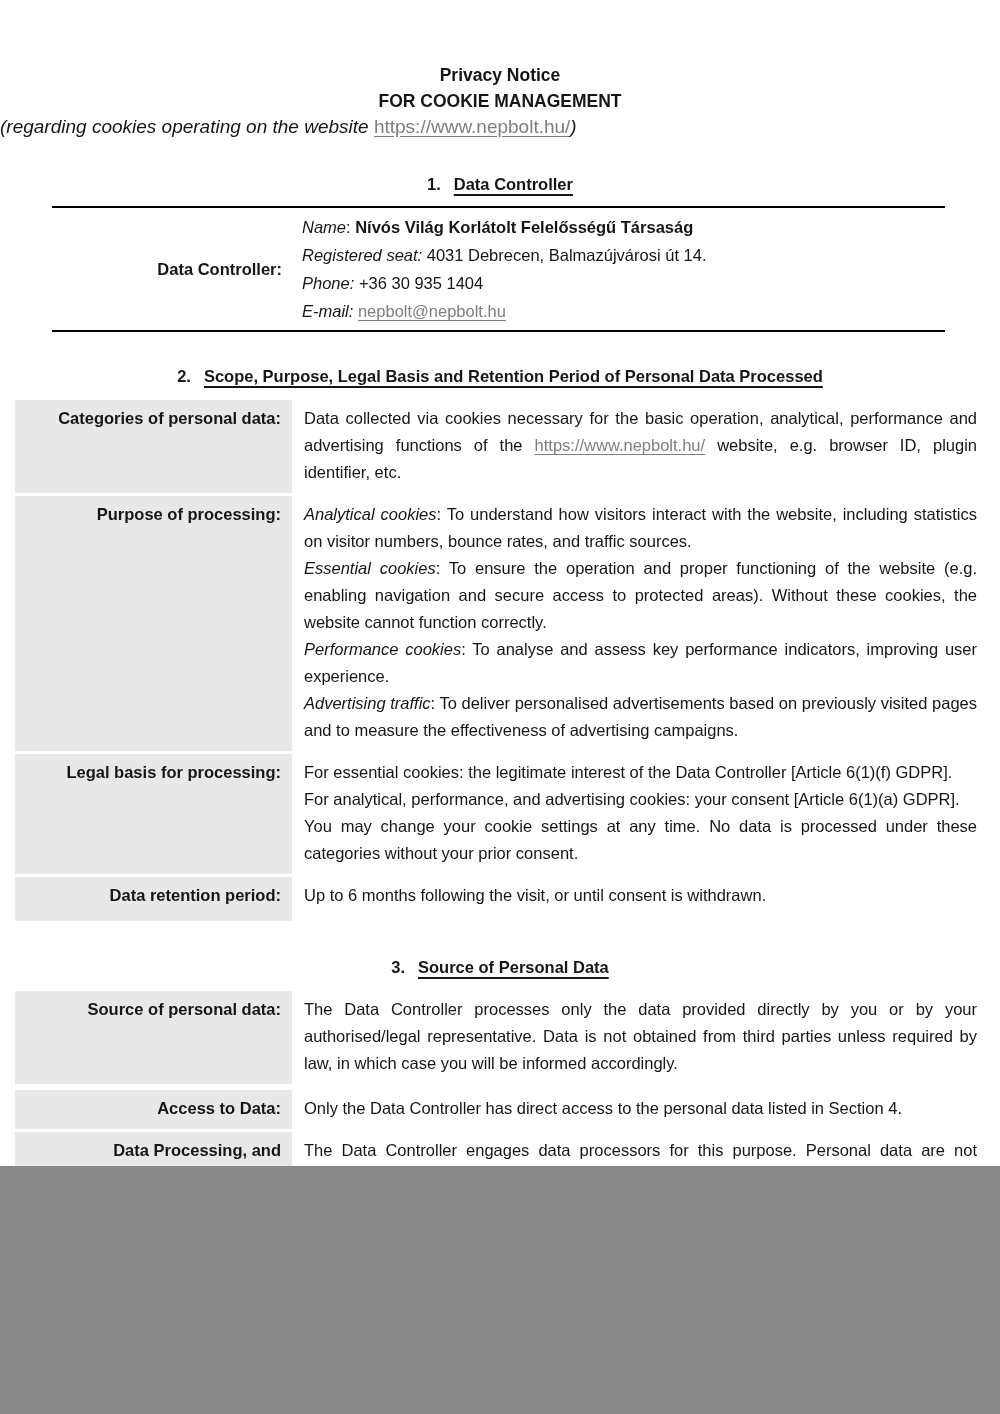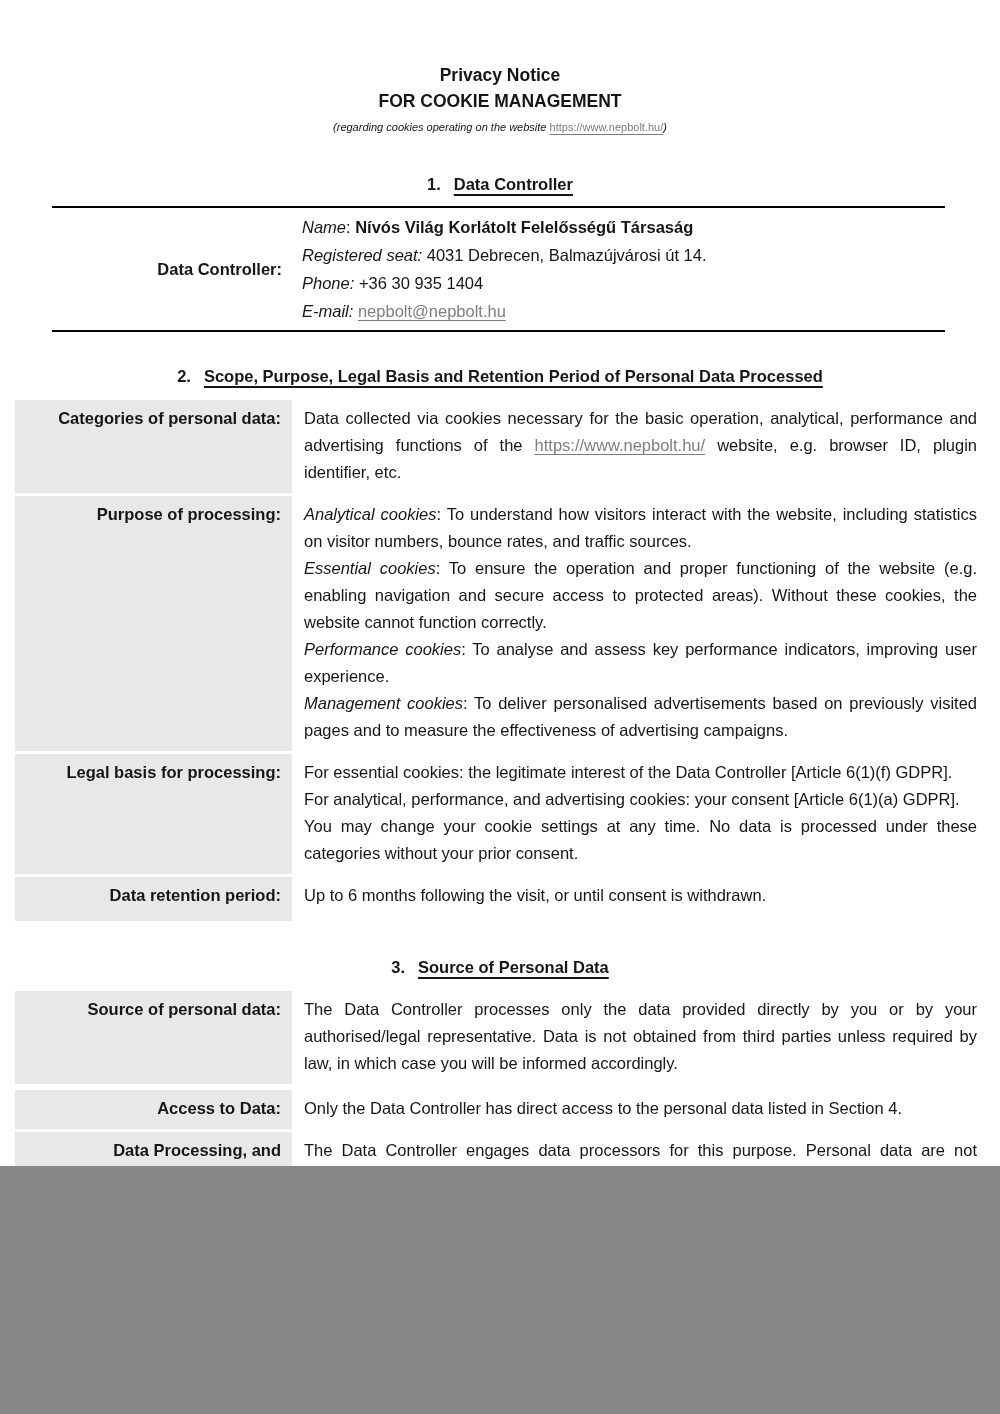--- a/index.html
+++ b/index.html
@@ -9,21 +9,21 @@
     --text:#161616;
   }
   html,body{margin:0;padding:0;background:#888;}
   .page{
     width:1000px;height:1166px;position:relative;background:#ffffff;
     margin:0 auto;box-sizing:border-box;padding-top:62px;overflow:hidden;
     font-family:"Liberation Sans",sans-serif;color:var(--text);
     font-size:16.5px;
   }
   .doc-title{text-align:center;font-weight:bold;font-size:17.5px;line-height:26px;}
-  .doc-subtitle{text-align:center;font-size:11px;line-height:26px;}
+  .doc-subtitle{font-size:19px;line-height:26px;}
   .run-i{font-style:italic;}
   .run-b{font-weight:bold;}
   a.run-link,.run-link{color:var(--link);text-decoration:underline;text-underline-offset:3px;cursor:pointer;}
   .heading{text-align:center;font-weight:bold;font-size:16.5px;line-height:28px;}
   .hnum{margin-right:13px;}
   .htext{text-decoration:underline;text-underline-offset:4px;text-decoration-thickness:1.5px;margin-top:20px;}
   .h1{margin-top:30px;}
   .h2{margin-top:30px;}
   .h3{margin-top:32px;}
   .h4{margin-top:22px;}
@@ -87,21 +87,21 @@
       <div class="info-content">
           <div class="para"><span>Data collected via cookies necessary for the basic operation, analytical, performance and advertising functions of the </span><a href="#" class="run-link">https://www.nepbolt.hu/</a><span> website, e.g. browser ID, plugin identifier, etc.</span></div>
         </div>
     </div>
     <div class="info-row">
       <div class="info-label">Purpose of processing:</div>
       <div class="info-content">
           <div class="para"><span class="run-i">Analytical cookies</span><span>: To understand how visitors interact with the website, including statistics on visitor numbers, bounce rates, and traffic sources.</span></div>
           <div class="para"><span class="run-i">Essential cookies</span><span>: To ensure the operation and proper functioning of the website (e.g. enabling navigation and secure access to protected areas). Without these cookies, the website cannot function correctly.</span></div>
           <div class="para"><span class="run-i">Performance cookies</span><span>: To analyse and assess key performance indicators, improving user experience.</span></div>
-          <div class="para"><span class="run-i">Management cookies</span><span>: To deliver personalised advertisements based on previously visited pages and to measure the effectiveness of advertising campaigns.</span></div>
+          <div class="para"><span class="run-i">Advertising traffic</span><span>: To deliver personalised advertisements based on previously visited pages and to measure the effectiveness of advertising campaigns.</span></div>
         </div>
     </div>
     <div class="info-row">
       <div class="info-label">Legal basis for processing:</div>
       <div class="info-content">
           <div class="para"><span>For essential cookies: the legitimate interest of the Data Controller [Article 6(1)(f) GDPR].</span></div>
           <div class="para"><span>For analytical, performance, and advertising cookies: your consent [Article 6(1)(a) GDPR].</span></div>
           <div class="para"><span>You may change your cookie settings at any time. No data is processed under these categories without your prior consent.</span></div>
         </div>
     </div>

